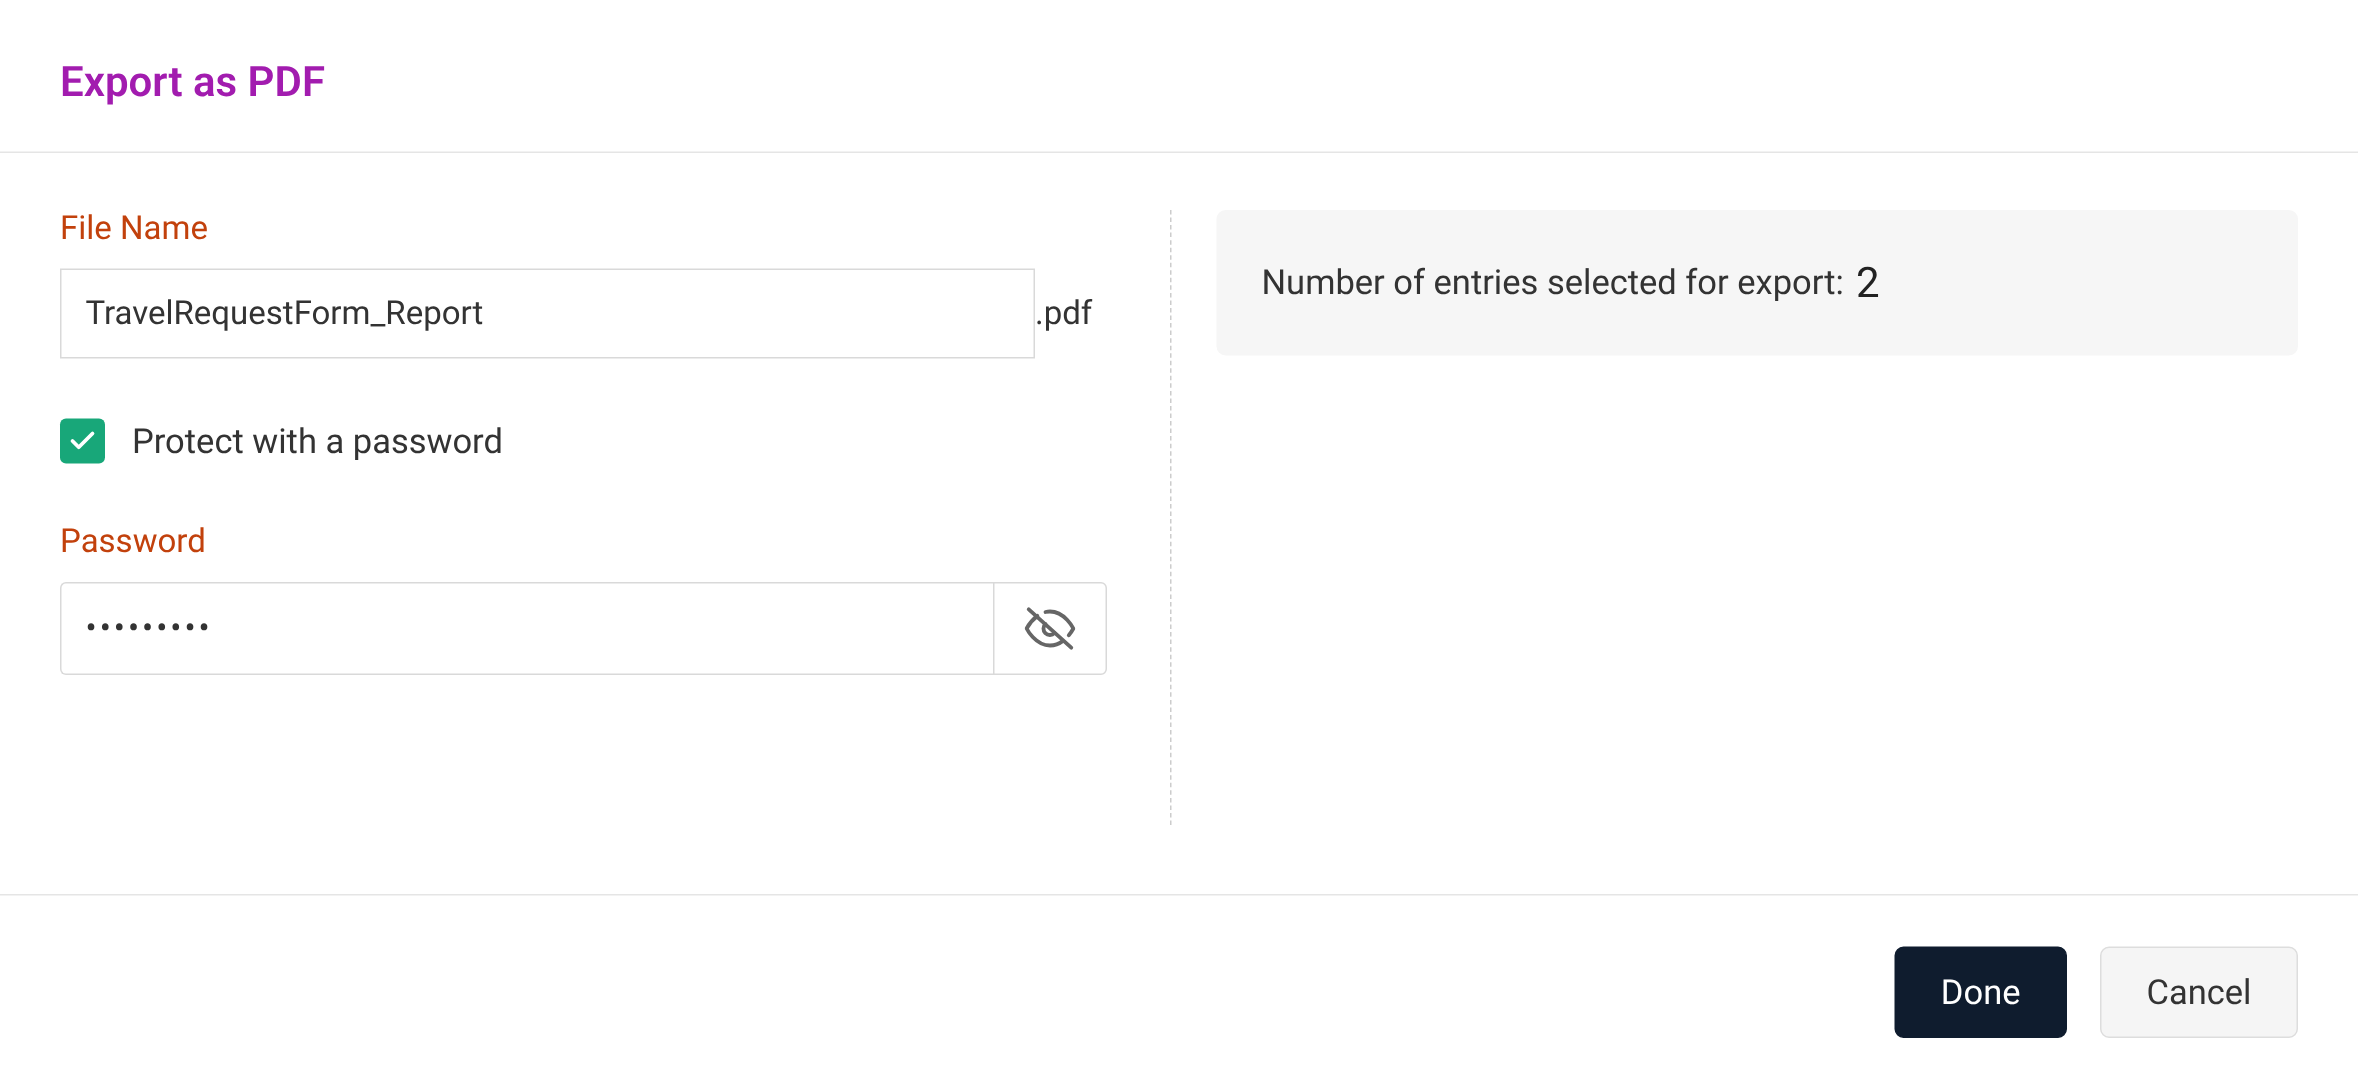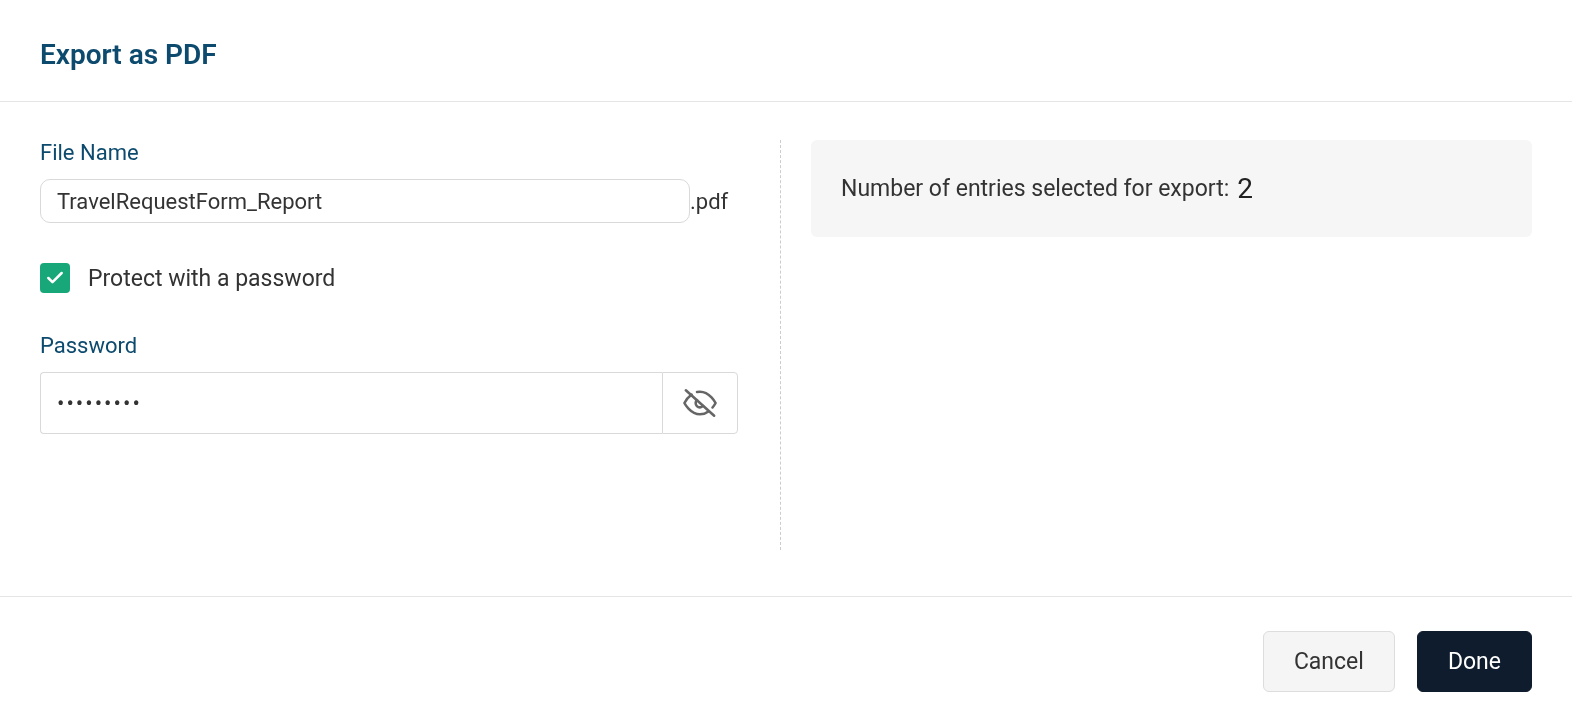--- a/index.html
+++ b/index.html
@@ -26,21 +26,21 @@
     }
     
     .dialog-header {
       padding: 38px 40px 30px 40px;
       border-bottom: 1px solid #e5e5e5;
     }
     
     .dialog-title {
       font-size: 28px;
       font-weight: 600;
-      color: #0c4a6e;
+      color: #a21caf;
     }
     
     .dialog-body {
       flex: 1;
       display: flex;
       padding: 38px 40px;
       border-bottom: 1px solid #e5e5e5;
     }
     
     .left-panel {
@@ -52,41 +52,41 @@
       border-left: 1px dashed #ccc;
       height: 410px;
     }
     
     .right-panel {
       flex: 1;
       padding-left: 30px;
     }
     
     .field-label {
-      color: #0c4a6e;
+      color: #c2410c;
       font-size: 22px;
       font-weight: 400;
       margin-bottom: 14px;
       display: block;
     }
     
     .filename-row {
       display: flex;
       align-items: center;
       margin-bottom: 40px;
     }
     
     .text-input {
       border: 1px solid #d9d9d9;
-      border-radius: 10px;
+      border-radius: 0;
       padding: 0 16px;
       font-size: 22px;
       color: #333;
       width: 650px;
-      height: 44px;
+      height: 60px;
       font-family: inherit;
     }
     
     .ext-label {
       font-size: 22px;
       color: #333;
     }
     
     .checkbox-row {
       display: flex;
@@ -255,17 +255,17 @@
     <div class="right-panel">
       <div class="info-box">
         <span>Number of entries selected for export:</span>
         <span class="info-count">2</span>
       </div>
     </div>
 
   </div>
 
   <div class="dialog-footer">
+    <button class="btn btn-primary">Done</button>
     <button class="btn btn-secondary">Cancel</button>
-    <button class="btn btn-primary">Done</button>
   </div>
 
 </div>
 
 </body></html>

